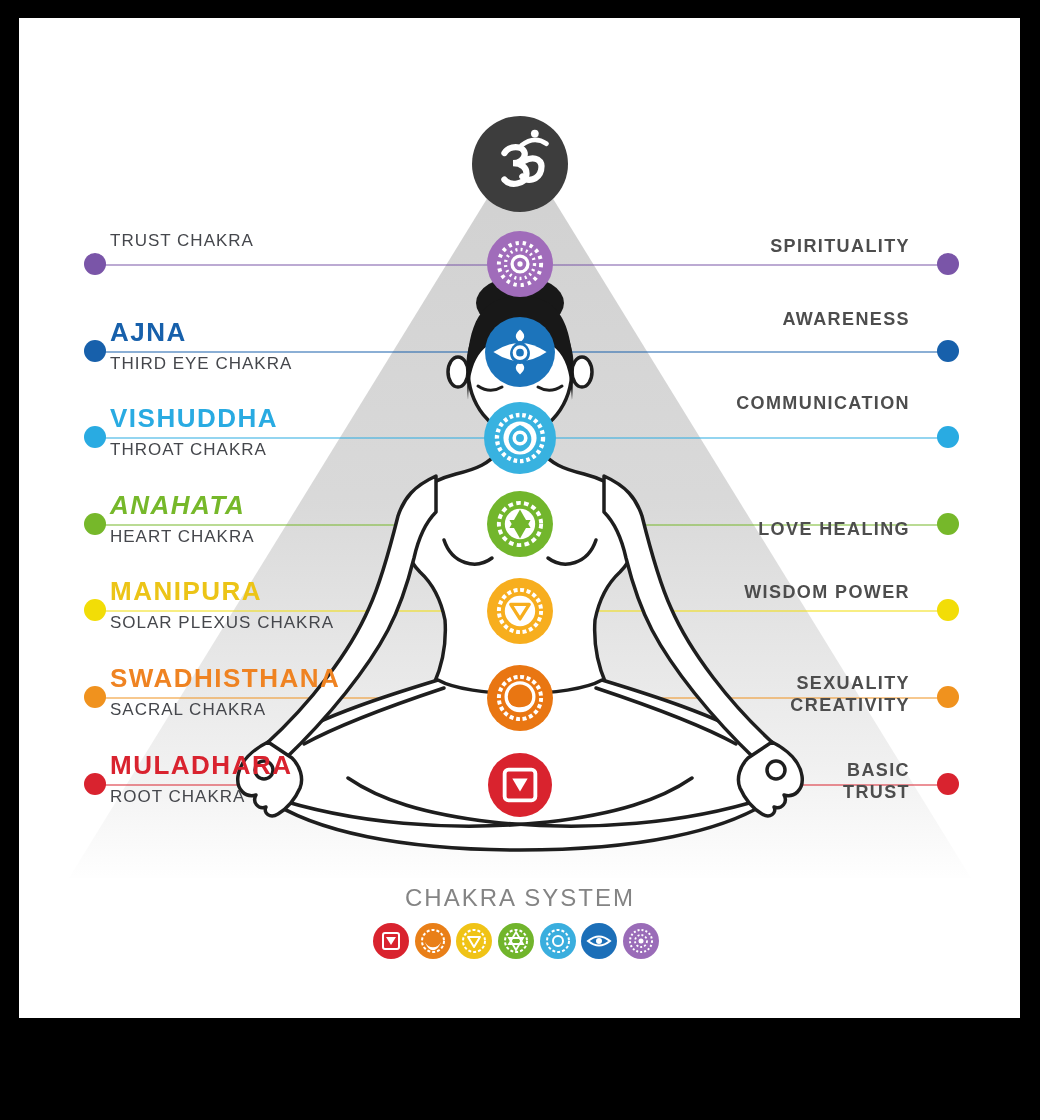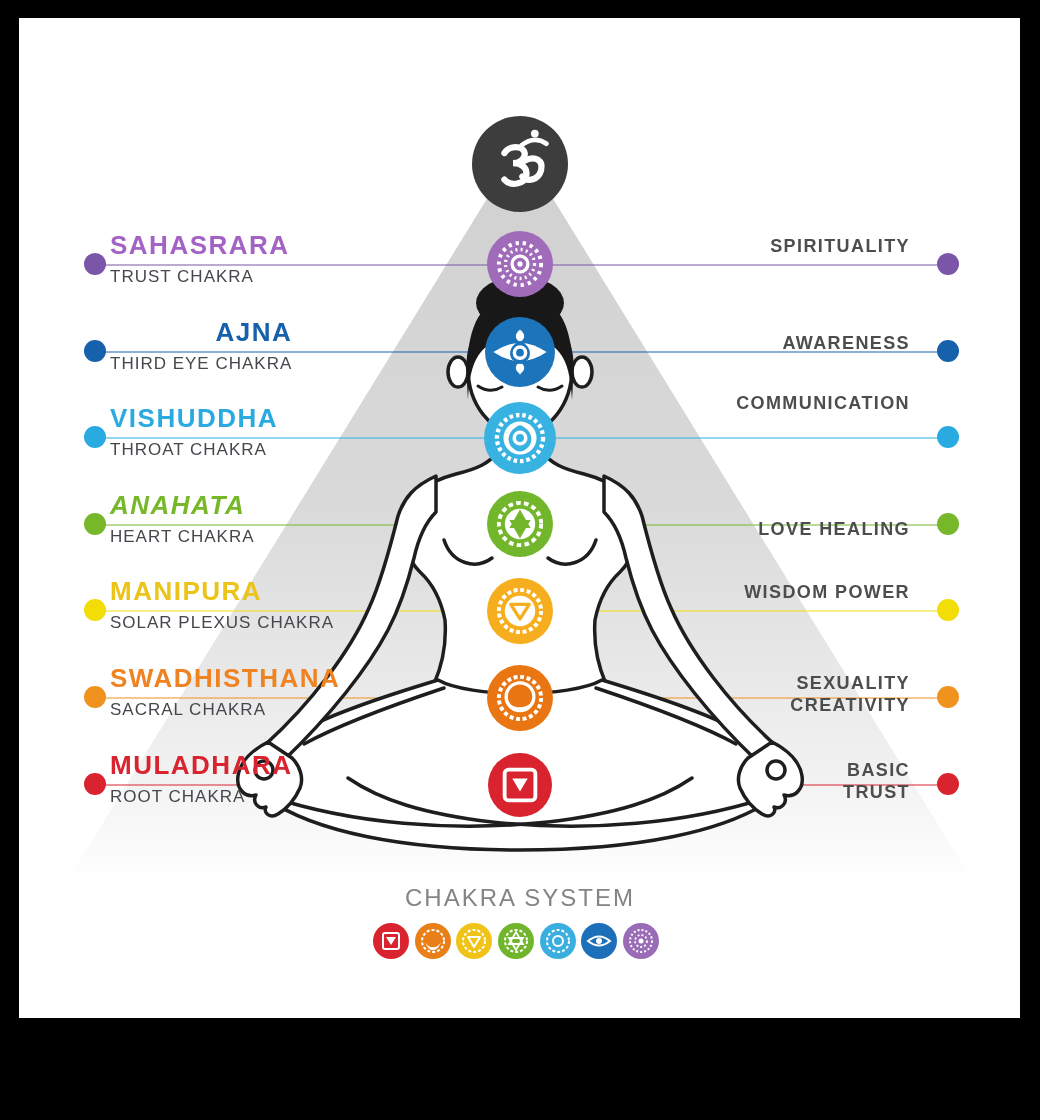--- a/index.html
+++ b/index.html
@@ -178,25 +178,24 @@
 
   <div class="dot" style="left: 937px; top: 253px; background: rgb(122, 85, 168);"></div>
   <div class="dot" style="left: 937px; top: 340px; background: rgb(23, 96, 171);"></div>
   <div class="dot" style="left: 937px; top: 426px; background: rgb(41, 171, 226);"></div>
   <div class="dot" style="left: 937px; top: 513px; background: rgb(118, 184, 42);"></div>
   <div class="dot" style="left: 937px; top: 599px; background: rgb(242, 221, 7);"></div>
   <div class="dot" style="left: 937px; top: 686px; background: rgb(240, 146, 30);"></div>
   <div class="dot" style="left: 937px; top: 773px; background: rgb(217, 35, 47);"></div>
 
   <div class="left-row" style="top:232px">
-    <span class="ttl" style="color: rgb(162, 99, 196);">SAHASRARA</span>
     <span class="sub">TRUST CHAKRA</span>
   </div>
   <div class="left-row" style="top:319px">
-    <span class="ttl" style="color: rgb(23, 96, 171); text-align: right;">AJNA</span>
+    <span class="ttl" style="color: rgb(23, 96, 171);">AJNA</span>
     <span class="sub">THIRD EYE CHAKRA</span>
   </div>
   <div class="left-row" style="top:405px">
     <span class="ttl" style="color: rgb(41, 171, 226);">VISHUDDHA</span>
     <span class="sub">THROAT CHAKRA</span>
   </div>
   <div class="left-row" style="top:492px">
     <span class="ttl" style="color: rgb(118, 184, 42); font-style: italic;">ANAHATA</span>
     <span class="sub">HEART CHAKRA</span>
   </div>
@@ -209,21 +208,21 @@
     <span class="sub">SACRAL CHAKRA</span>
   </div>
   <div class="left-row" style="top:752px">
     <span class="ttl" style="color: rgb(217, 35, 47);">MULADHARA</span>
     <span class="sub">ROOT CHAKRA</span>
   </div>
 
   <div class="right-row" style="top:235px">
     <span>SPIRITUALITY</span>
   </div>
-  <div class="right-row" style="top:332px">
+  <div class="right-row" style="top:308px">
     <span>AWARENESS</span>
   </div>
   <div class="right-row" style="top:392px">
     <span>COMMUNICATION</span>
   </div>
   <div class="right-row" style="top:518px">
     <span>LOVE HEALING</span>
   </div>
   <div class="right-row" style="top:581px">
     <span>WISDOM POWER</span>

